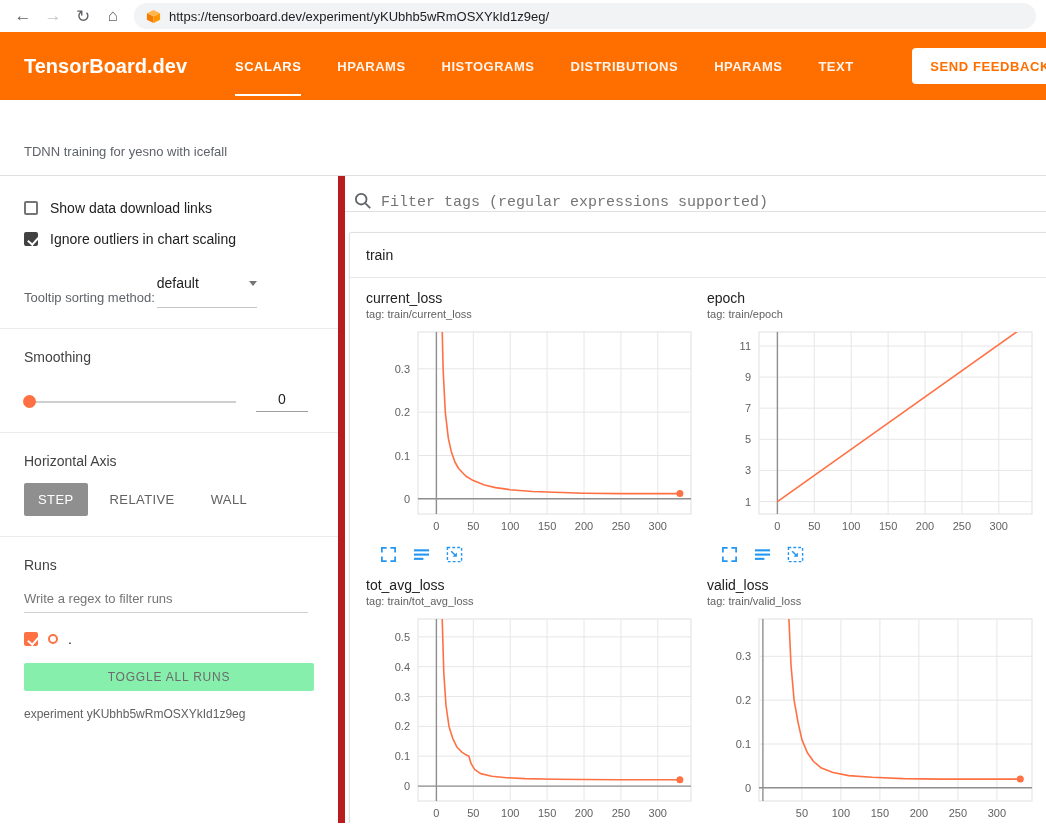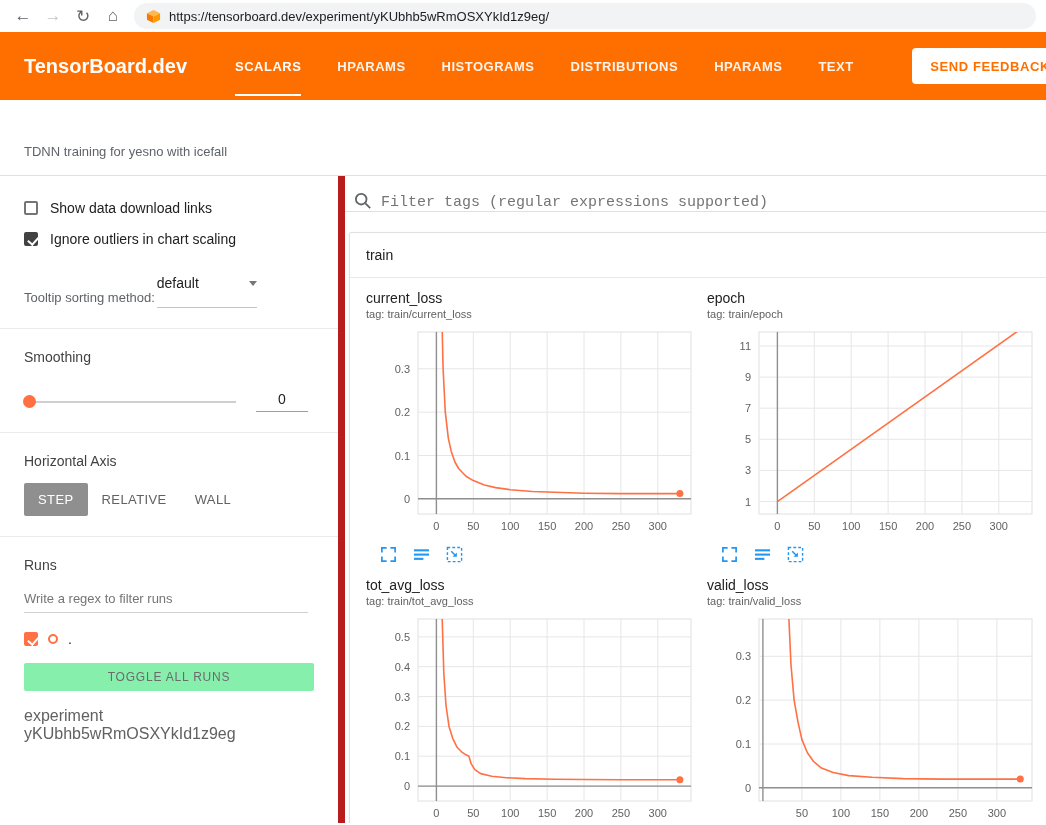--- a/index.html
+++ b/index.html
@@ -44,30 +44,30 @@
   .tooltip-row { display:flex; align-items:flex-end; gap:2px; margin-top:28px; }
   .muted-label { font-size:13px; color:#5f6368; padding-bottom:3px; }
   .dropdown { display:flex; align-items:center; justify-content:space-between; width:100px; border-bottom:1px solid #c4c4c4; padding-bottom:16px; cursor:pointer; }
   .dropdown .val { font-size:14px; color:#212121; }
   .caret { width:0; height:0; border-left:4px solid transparent; border-right:4px solid transparent; border-top:5px solid #757575; }
   .section-label { font-size:14px; color:#424242; margin-top:20px; }
   .slider-row { display:flex; align-items:center; gap:20px; margin-top:26px; }
   .slider { position:relative; flex:1; height:2px; background:#cfcfcf; cursor:pointer; }
   .knob { position:absolute; left:-1px; top:-6px; width:13px; height:13px; border-radius:50%; background:#ff7043; }
   .slider-value { width:52px; text-align:center; font-size:14px; color:#212121; border-bottom:1px solid #9e9e9e; padding-bottom:4px; cursor:text; }
-  .axis-buttons { display:flex; margin-top:14px; align-items:center; }
+  .axis-buttons { display:flex; gap:8px; margin-top:14px; align-items:center; }
   .axis-btn { font-family:inherit; font-size:13px; letter-spacing:.4px; color:#616161; background:none; border:none; padding:9px 14px; border-radius:2px; cursor:pointer; }
   .axis-btn.selected { background:#8f8f8f; color:#fff; }
   .runs-filter { display:block; width:100%; border:none; border-bottom:1px solid #d0d0d0; font-family:inherit; font-size:13px; color:#212121; padding:6px 0; margin-top:12px; outline:none; background:transparent; }
   .runs-filter::placeholder { color:#757575; }
   .run-row { display:flex; align-items:center; gap:10px; margin-top:18px; cursor:pointer; }
   .run-swatch { width:10px; height:10px; border:2px solid #ff7043; border-radius:50%; flex-shrink:0; }
   .run-name { font-size:14px; color:#212121; }
   .toggle-all { display:block; margin-top:16px; width:290px; height:28px; background:#86efac; color:#6b6b6b; border:none; border-radius:2px; font-family:inherit; font-size:12px; letter-spacing:.8px; cursor:pointer; }
-  .exp-footer { margin-top:16px; font-size:16px; color:#616161; }
+  .exp-footer { margin-top:16px; font-size:12px; color:#616161; }
 
   
   .filter-row { height:36px; display:flex; align-items:flex-end; gap:8px; padding-left:8px; border-bottom:1px solid #e0e0e0;font-family:Liberation Mono, monospace; }
   .filter-input { flex:1; border:none; outline:none; font-family:inherit; font-size:15px; color:#212121; background:transparent; }
   .filter-input::placeholder { color:#757575; }
   .card { margin:20px 0 0 4px; width:708px; border:1px solid #e0e0e0; border-radius:2px; box-shadow:0 1px 3px rgba(0,0,0,.08); background:#fff; }
   .card-header { padding:14px 16px; font-size:14px; color:#212121; border-bottom:1px solid #e8e8e8; cursor:pointer; }
   .charts-grid { display:grid; grid-template-columns:335px 335px; column-gap:6px; row-gap:14px; padding:12px 16px 24px 16px; }
   .chart-title { font-size:14px; color:#212121; }
   .chart-tag { font-size:11px; color:#616161; margin-top:2px; }

